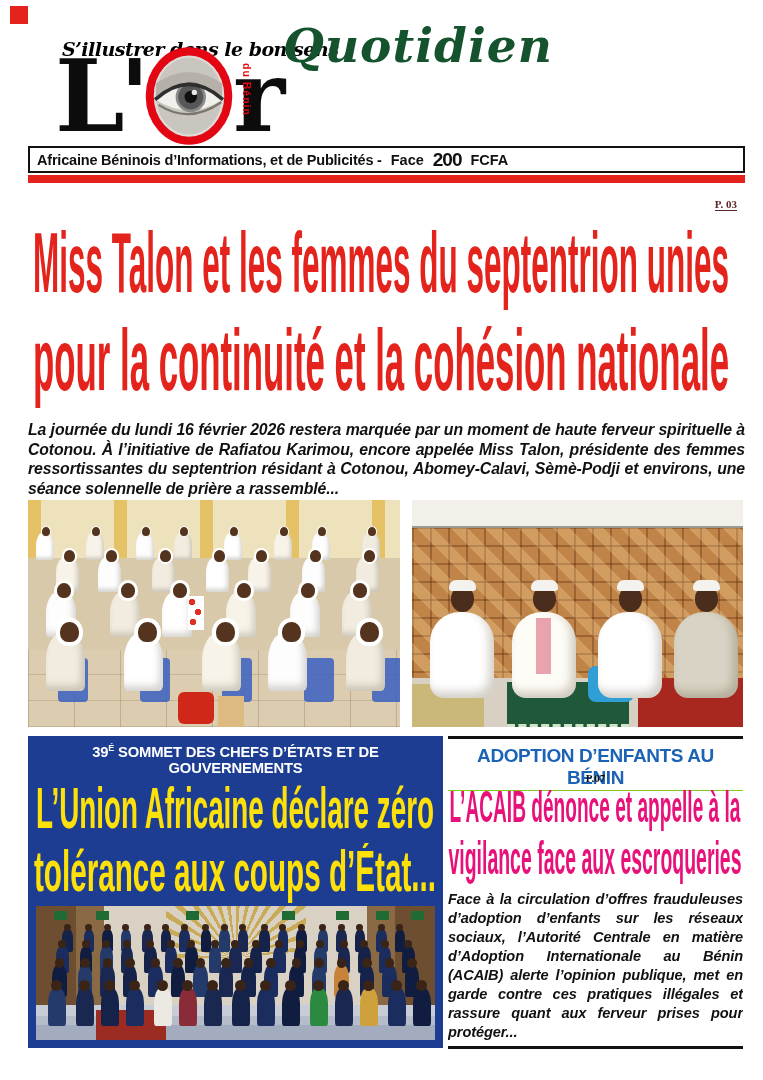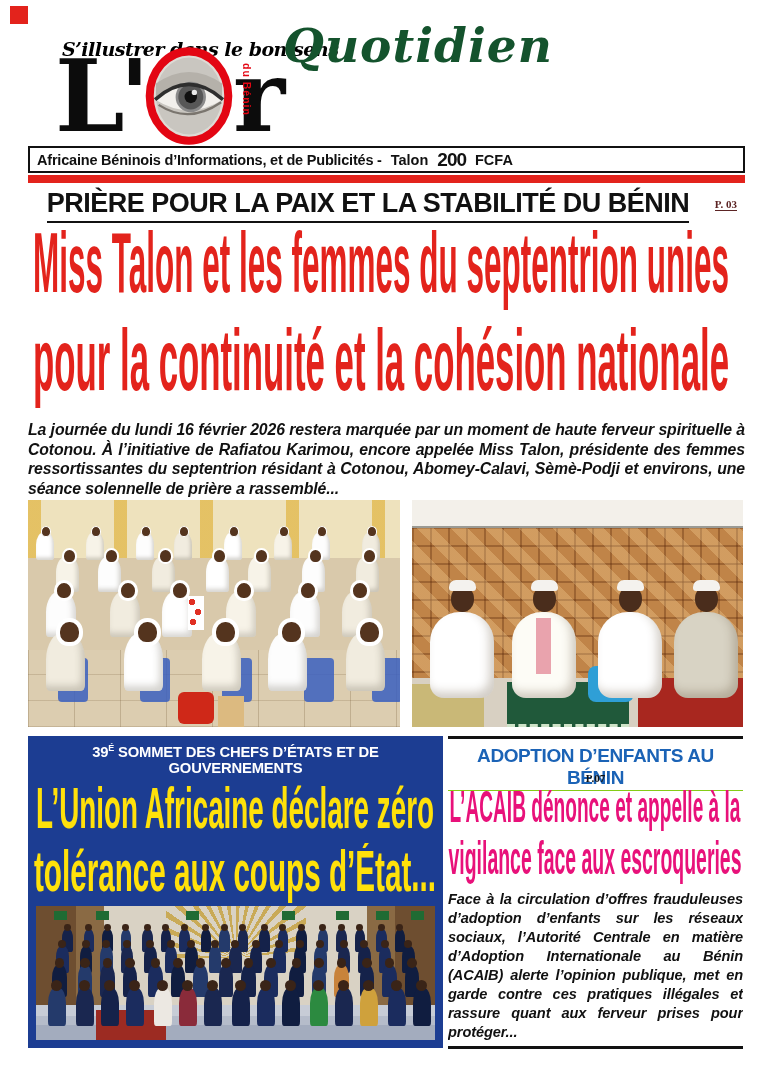--- a/index.html
+++ b/index.html
@@ -117,29 +117,26 @@
       <path d="M16 66 Q50 88 86 63" fill="none" stroke="#7a756e" stroke-width="2.5"></path>
     </svg>
     <span class="r-wrap">
       <span>r</span>
       <span class="du-benin">du Bénin</span>
     </span>
   </div>
 
   <div class="info-bar">
     <span class="info-left">Africaine Béninois d’Informations, et de Publicités -</span>
-    <span class="info-price-label">Talon</span>
+    <span class="info-price-label">Face</span>
     <span class="info-price-value">200</span>
     <span class="info-price-cur">FCFA</span>
   </div>
   <div class="red-bar"></div>
 
-  <div class="kicker1">
-    <span>PRIÈRE POUR LA PAIX ET LA STABILITÉ DU BÉNIN</span>
-  </div>
   <div class="pref1">P. 03</div>
 
   <svg class="bigline" style="top:219px" width="703" height="95">
     <text x="351" y="73" text-anchor="middle" textLength="696" lengthAdjust="spacingAndGlyphs" font-size="85" fill="#e3231c">Miss Talon et les femmes du septentrion unies</text>
   </svg>
   <svg class="bigline" style="top:314px" width="703" height="101">
     <text x="351" y="76" text-anchor="middle" textLength="696" lengthAdjust="spacingAndGlyphs" font-size="88" fill="#e3231c">pour la continuité et la cohésion nationale</text>
   </svg>
 
   <div class="lead-intro">La journée du lundi 16 février 2026 restera marquée par un moment de haute ferveur spirituelle à Cotonou. À l’initiative de Rafiatou Karimou, encore appelée Miss Talon, présidente des femmes ressortissantes du septentrion résidant à Cotonou, Abomey-Calavi, Sèmè-Podji et environs, une séance solennelle de prière a rassemblé...</div>

